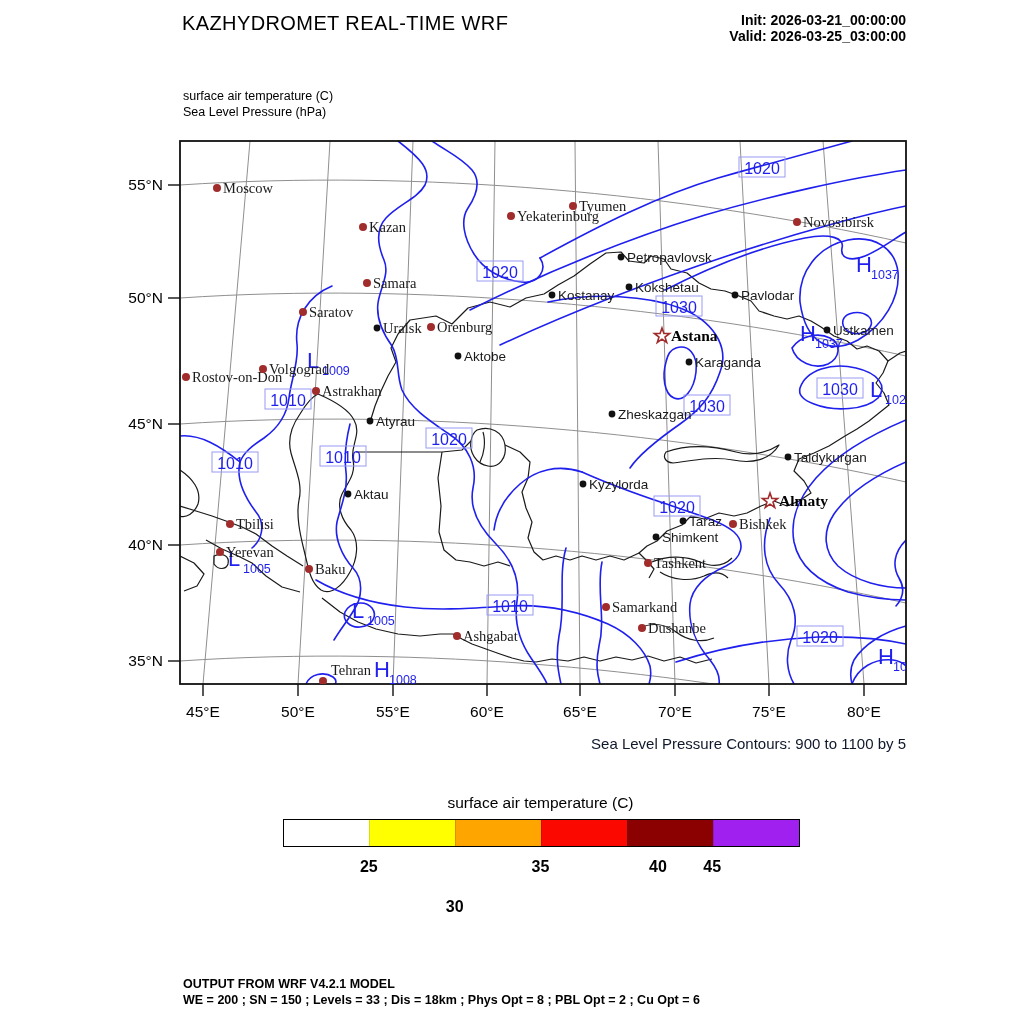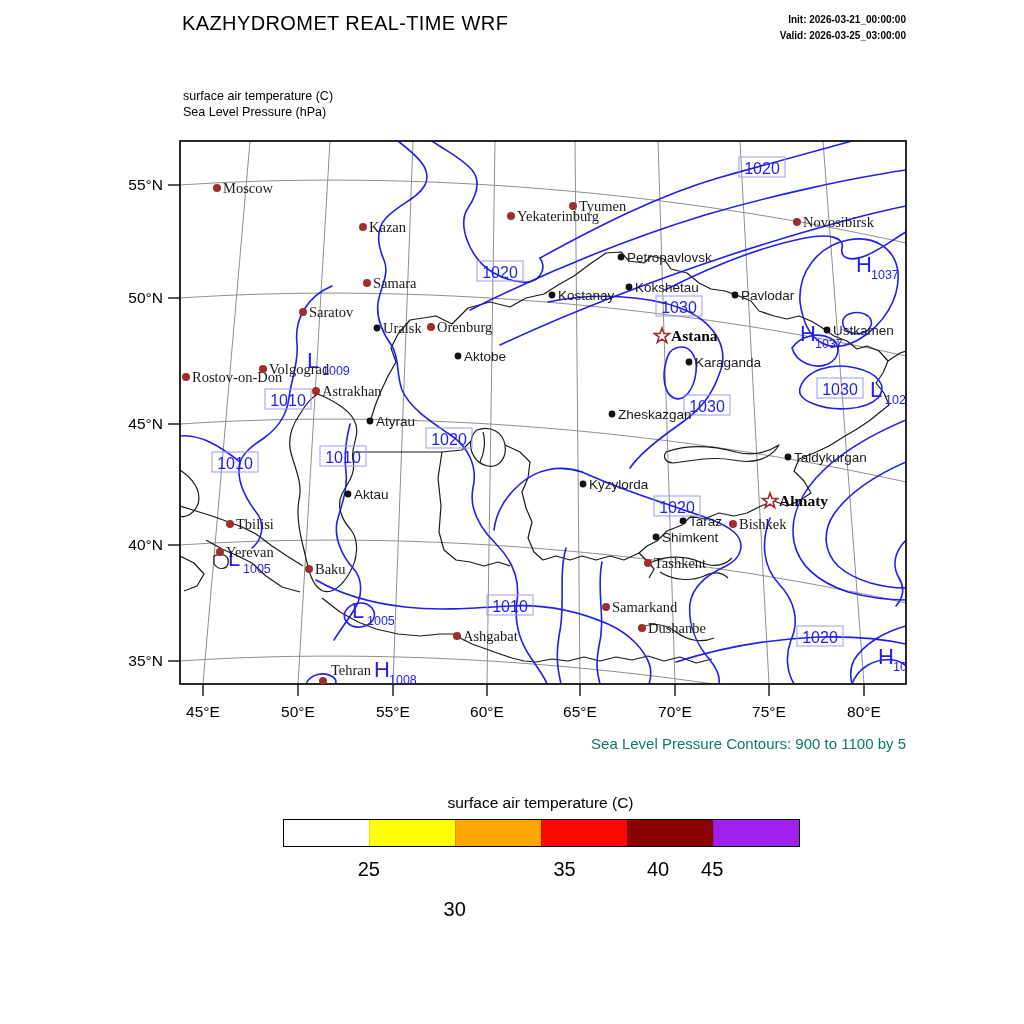--- a/index.html
+++ b/index.html
@@ -1,27 +1,27 @@
 <!DOCTYPE html>
 <html><head>
 <meta charset="utf-8">
 <style>
   html,body{margin:0;padding:0;background:#fff;}
   body{width:1024px;height:1024px;position:relative;overflow:hidden;
        font-family:"Liberation Sans",sans-serif;color:#000;}
   .abs{position:absolute;}
   #title{left:182px;top:12px;font-size:20px;font-weight:normal;letter-spacing:.4px;}
-  #initvalid{right:118px;top:12px;text-align:right;font-size:10px;font-weight:bold;line-height:16px;}
+  #initvalid{right:118px;top:12px;text-align:right;font-size:14px;font-weight:bold;line-height:16px;}
   #fields{left:183px;top:88px;font-size:12.5px;line-height:16px;}
   #mapsvg{left:0;top:0;}
-  #caption{right:118px;top:735px;font-size:15px;color:#0f766e;}
+  #caption{right:118px;top:735px;font-size:15px;color:#0f172a;}
   #cbar-title{left:283px;top:794px;width:515px;text-align:center;font-size:15.5px;}
   #cbar{left:283px;top:819px;width:515px;height:26px;border:1px solid #000;display:flex;}
   #cbar .seg{flex:1 1 0;height:100%;}
-  #cbar-labels{left:0;top:858px;width:932px;height:22px;font-size:20px;}
+  #cbar-labels{left:0;top:858px;width:932px;height:22px;font-size:16px;font-weight:bold;}
   #cbar-labels span{position:absolute;transform:translateX(-50%);}
   #footer{left:183px;top:976px;font-size:12.5px;font-weight:bold;line-height:16px;}
 </style>
 </head>
 <body>
 
 <div class="abs" id="title">KAZHYDROMET REAL-TIME WRF</div>
 
 <div class="abs" id="initvalid">
   <div>Init: 2026-03-21_00:00:00</div>
@@ -269,19 +269,21 @@
     <div class="seg" style="background: rgb(255, 255, 255);"></div>
     <div class="seg" style="background: rgb(255, 255, 0); border-left: 1px solid rgba(0, 0, 0, 0.133);"></div>
     <div class="seg" style="background: rgb(255, 165, 0); border-left: 1px solid rgba(0, 0, 0, 0.133);"></div>
     <div class="seg" style="background: rgb(251, 8, 0); border-left: 1px solid rgba(0, 0, 0, 0.133);"></div>
     <div class="seg" style="background: rgb(139, 0, 0); border-left: 1px solid rgba(0, 0, 0, 0.133);"></div>
     <div class="seg" style="background: rgb(160, 32, 240); border-left: 1px solid rgba(0, 0, 0, 0.133);"></div>
   </div>
 <div class="abs" id="cbar-labels">
     <span style="left: 368.833px;">25</span>
     <span style="left: 454.667px; margin-top: 40px;">30</span>
-    <span style="left: 540.5px; margin-left: 24px;">35</span>
+    <span style="left: 540.5px;">35</span>
     <span style="left: 658px;">40</span>
     <span style="left: 712.167px; text-align: right;">45</span>
   </div>
 
 <div class="abs" id="footer">
+  <div>OUTPUT FROM WRF V4.2.1 MODEL</div>
+  <div>WE = 200 ; SN = 150 ; Levels = 33 ; Dis = 18km ; Phys Opt = 8 ; PBL Opt = 2 ; Cu Opt = 6</div>
 </div>
 
 </body></html>

